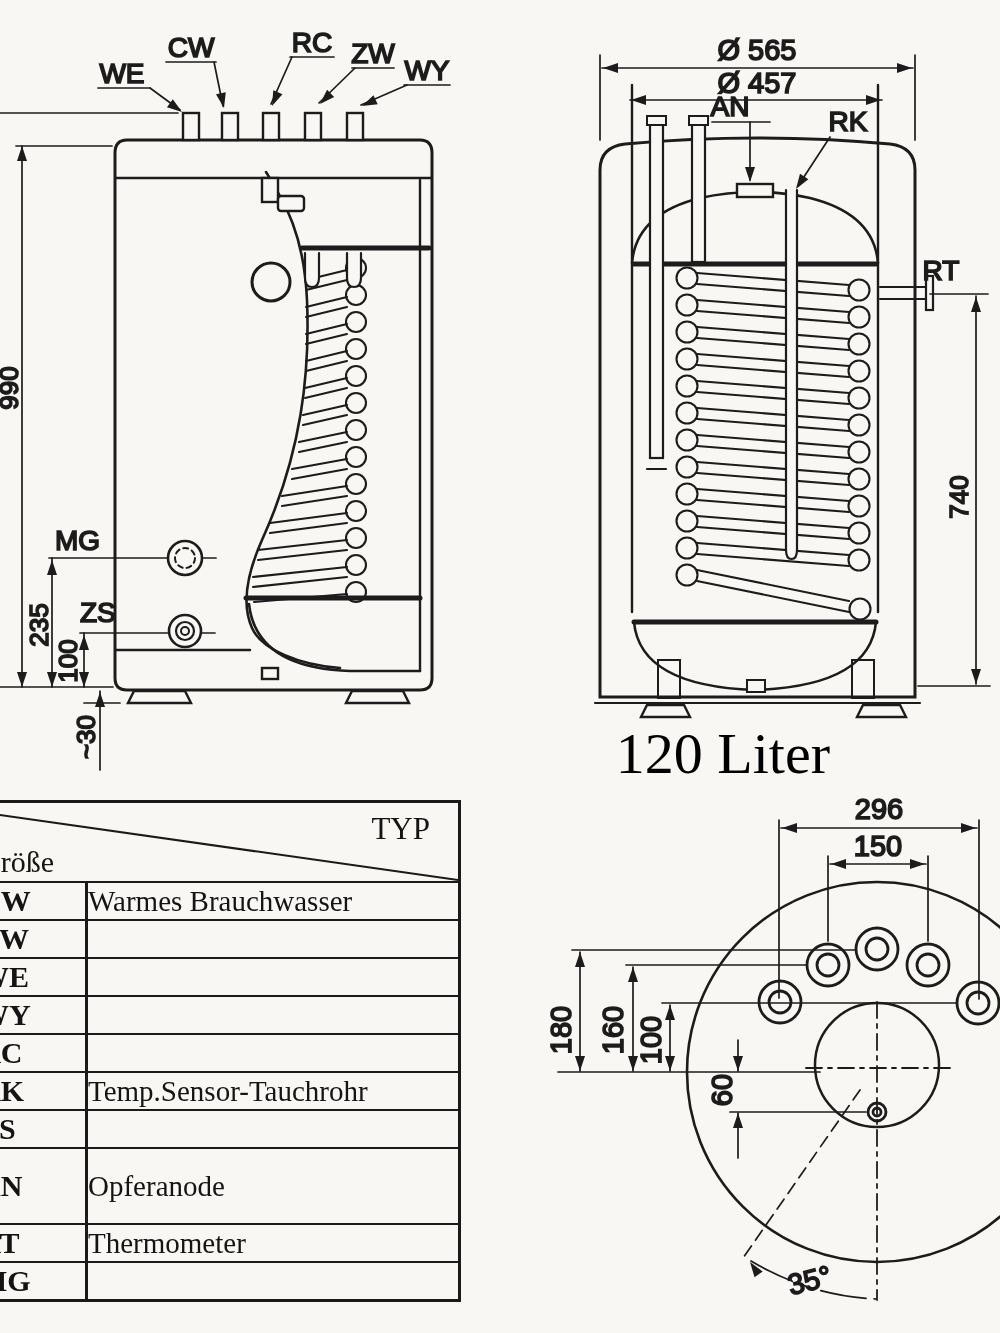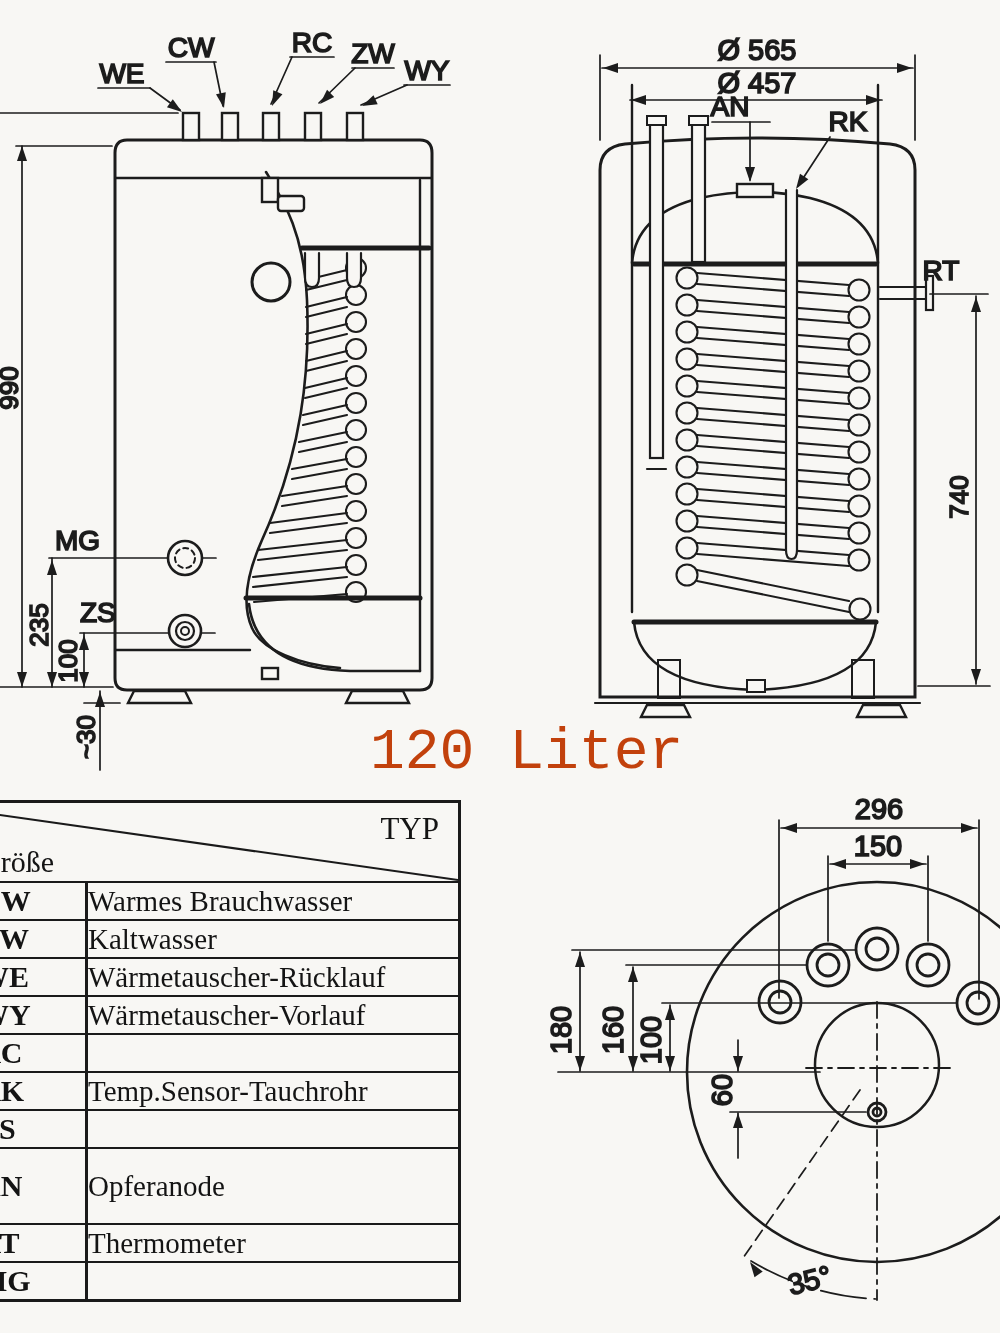--- a/index.html
+++ b/index.html
@@ -2,27 +2,27 @@
 <html><head>
 <meta charset="utf-8">
 <style>
   html,body{margin:0;padding:0;}
   .canvas{position:relative;width:1000px;height:1333px;background:#f8f7f4;overflow:hidden;
           font-family:"Liberation Sans",sans-serif;}
   svg text{fill:#1c1c1c;}
   .dimtxt{font-family:"Liberation Sans",sans-serif;font-size:26px;}
   .dimtxt-big{font-family:"Liberation Sans",sans-serif;font-size:29px;}
   .lbl{font-family:"Liberation Sans",sans-serif;font-size:28px;}
-  .title{position:absolute;top:720px;left:370px;width:460px;text-align:left;
-         font-family:Liberation Mono, monospace;font-size:58px;color:#c2410c;}
+  .title{position:absolute;top:720px;left:370px;width:460px;text-align:right;
+         font-family:Liberation Serif, serif;font-size:58px;color:#000000;}
   .legend{position:absolute;left:-60px;top:800px;width:515px;border:3px solid #1a1a1a;
           background:transparent;color:#141414;font-family:"Liberation Serif",serif;}
   .l-head{position:relative;height:78px;}
   .l-head svg{position:absolute;left:0;top:0;}
-  .l-typ{position:absolute;right:19px;top:8px;font-size:31px;text-align:right;}
+  .l-typ{position:absolute;right:28px;top:8px;font-size:31px;text-align:right;}
   .l-groesse{position:absolute;left:36px;bottom:2px;font-size:30px;}
   .t-row{display:flex;border-top:2px solid #1a1a1a;height:36px;align-items:stretch;}
   .t-row.tall{height:74px;}
   .t-code{width:145px;border-right:3px solid #1a1a1a;display:flex;align-items:center;
           padding-left:36px;box-sizing:border-box;font-size:30px;font-weight:bold;}
   .t-label{display:flex;align-items:center;font-size:29px;}
 </style>
 </head>
 <body>
 
@@ -317,29 +317,26 @@
         </svg>
       <span class="l-typ">TYP</span>
       <span class="l-groesse">Größe</span>
     </div>
     <div class="t-row">
       <div class="t-code">CW</div>
       <div class="t-label">Warmes Brauchwasser</div>
     </div>
     <div class="t-row">
       <div class="t-code">ZW</div>
-      <div class="t-label">Kaltwasser</div>
     </div>
     <div class="t-row">
       <div class="t-code">WE</div>
-      <div class="t-label">Wärmetauscher-Rücklauf</div>
     </div>
     <div class="t-row">
       <div class="t-code">WY</div>
-      <div class="t-label">Wärmetauscher-Vorlauf</div>
     </div>
     <div class="t-row">
       <div class="t-code">RC</div>
     </div>
     <div class="t-row">
       <div class="t-code">RK</div>
       <div class="t-label">Temp.Sensor-Tauchrohr</div>
     </div>
     <div class="t-row">
       <div class="t-code">ZS</div>

